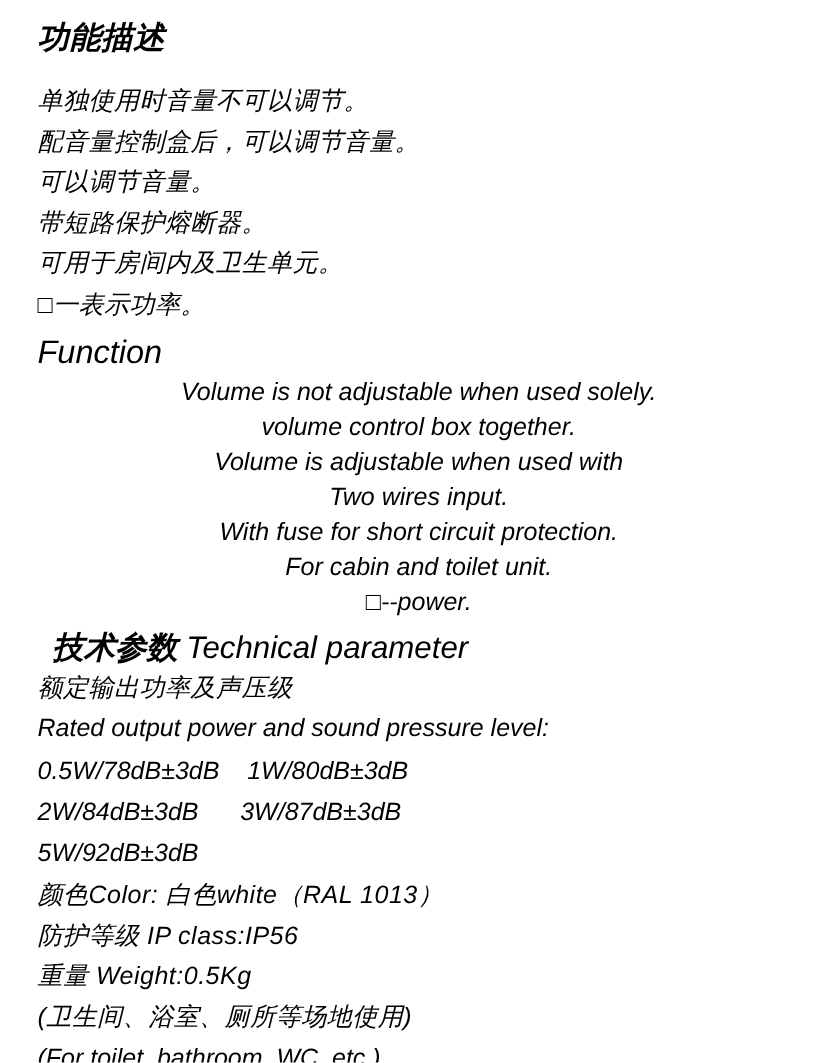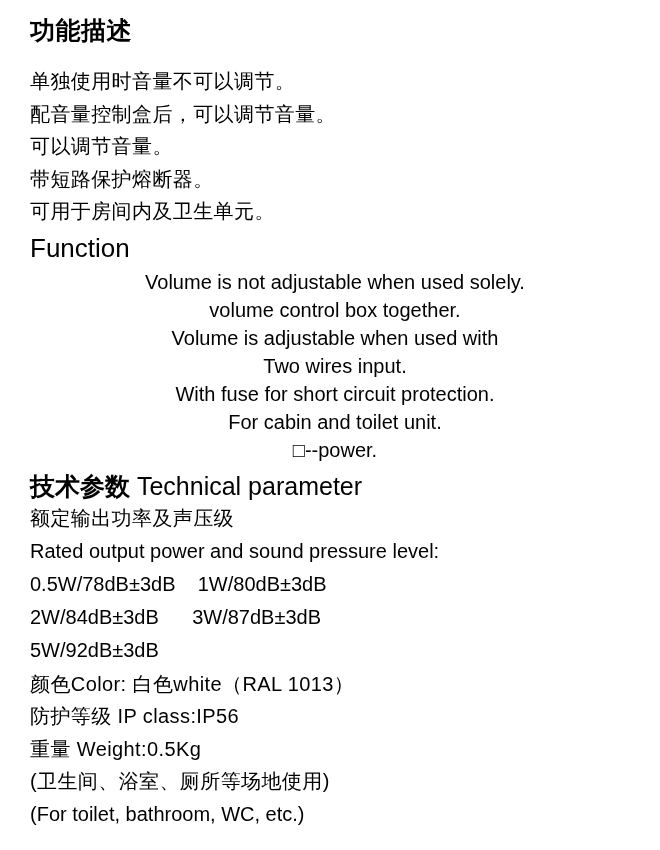--- a/index.html
+++ b/index.html
@@ -12,33 +12,34 @@
     height: 850px;
     font-family: "Liberation Sans", sans-serif;
     color: #000000;
     overflow: hidden;
   }
   .page {
     box-sizing: border-box;
     width: 660px;
     height: 850px;
     padding: 14px 20px 0 30px;
+    font-style: italic;
   }
   .heading {
     font-size: 25px;
     font-weight: bold;
     line-height: 1.28;
     margin: 0 0 2px 0;
     letter-spacing: 0.5px;
   }
   .heading-mixed {
     font-size: 25px;
     font-weight: bold;
     line-height: 1.3;
-    margin: 6px 0 0 0;
+    margin: 6px 0 0 12px;
   }
   .heading-mixed .latin {
     font-weight: normal;
     letter-spacing: 0px;
   }
   .heading-latin {
     font-size: 26px;
     font-weight: normal;
     line-height: 1.3;
     margin: 4px 0 2px 0;
@@ -76,20 +77,21 @@
 <div class="page">
 
   <h1 class="heading">功能描述</h1>
 
   <div class="block-cn">
     <p class="line-cn">单独使用时音量不可以调节。</p>
     <p class="line-cn">配音量控制盒后，可以调节音量。</p>
     <p class="line-cn">可以调节音量。</p>
     <p class="line-cn">带短路保护熔断器。</p>
     <p class="line-cn">可用于房间内及卫生单元。</p>
+    <p class="line-cn">□一表示功率。</p>
   </div>
 
   <h2 class="heading-latin">Function</h2>
 
   <div class="block-en">
     <p class="line line-tight">Volume is not adjustable when used solely.</p>
     <p class="line line-tight">volume control box together.</p>
     <p class="line line-tight">Volume is adjustable when used with</p>
     <p class="line line-tight">Two wires input.</p>
     <p class="line line-tight">With fuse for short circuit protection.</p>

